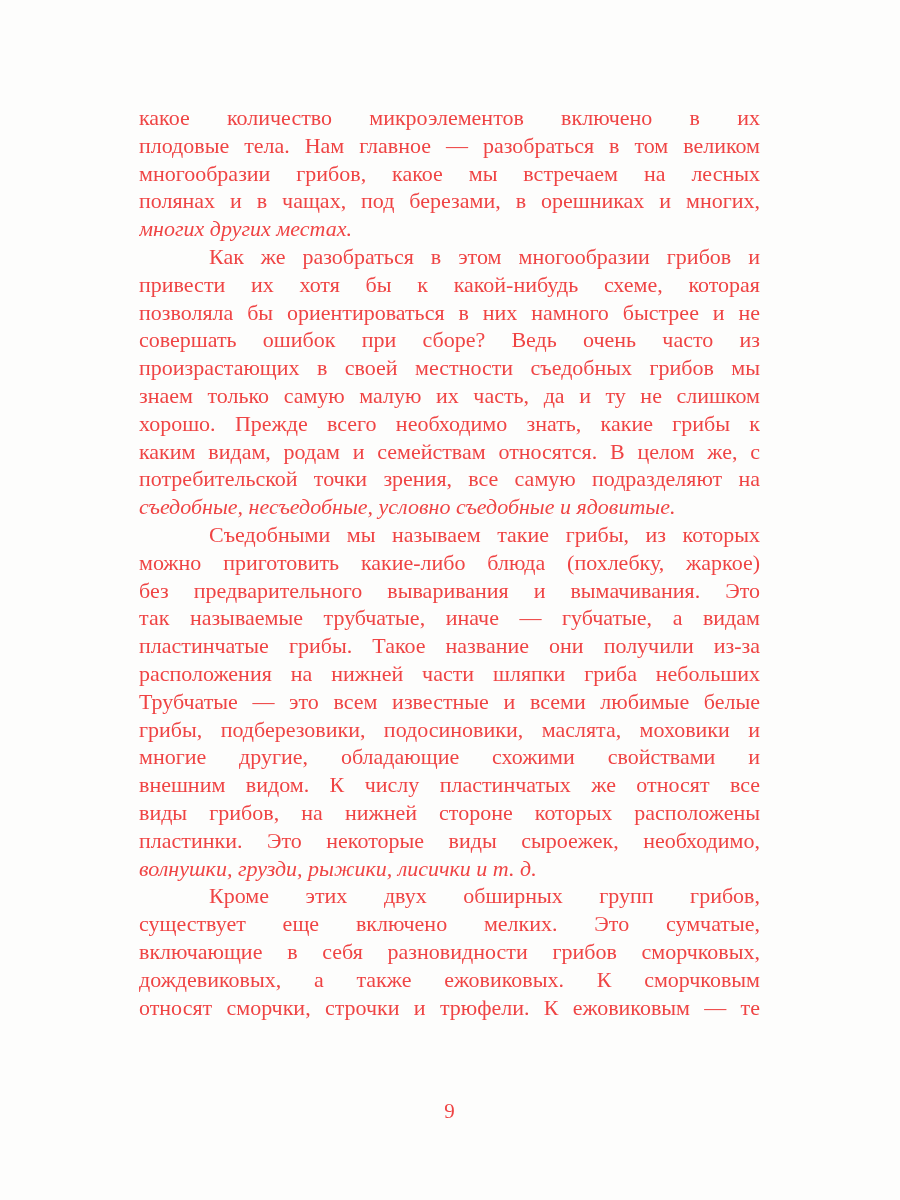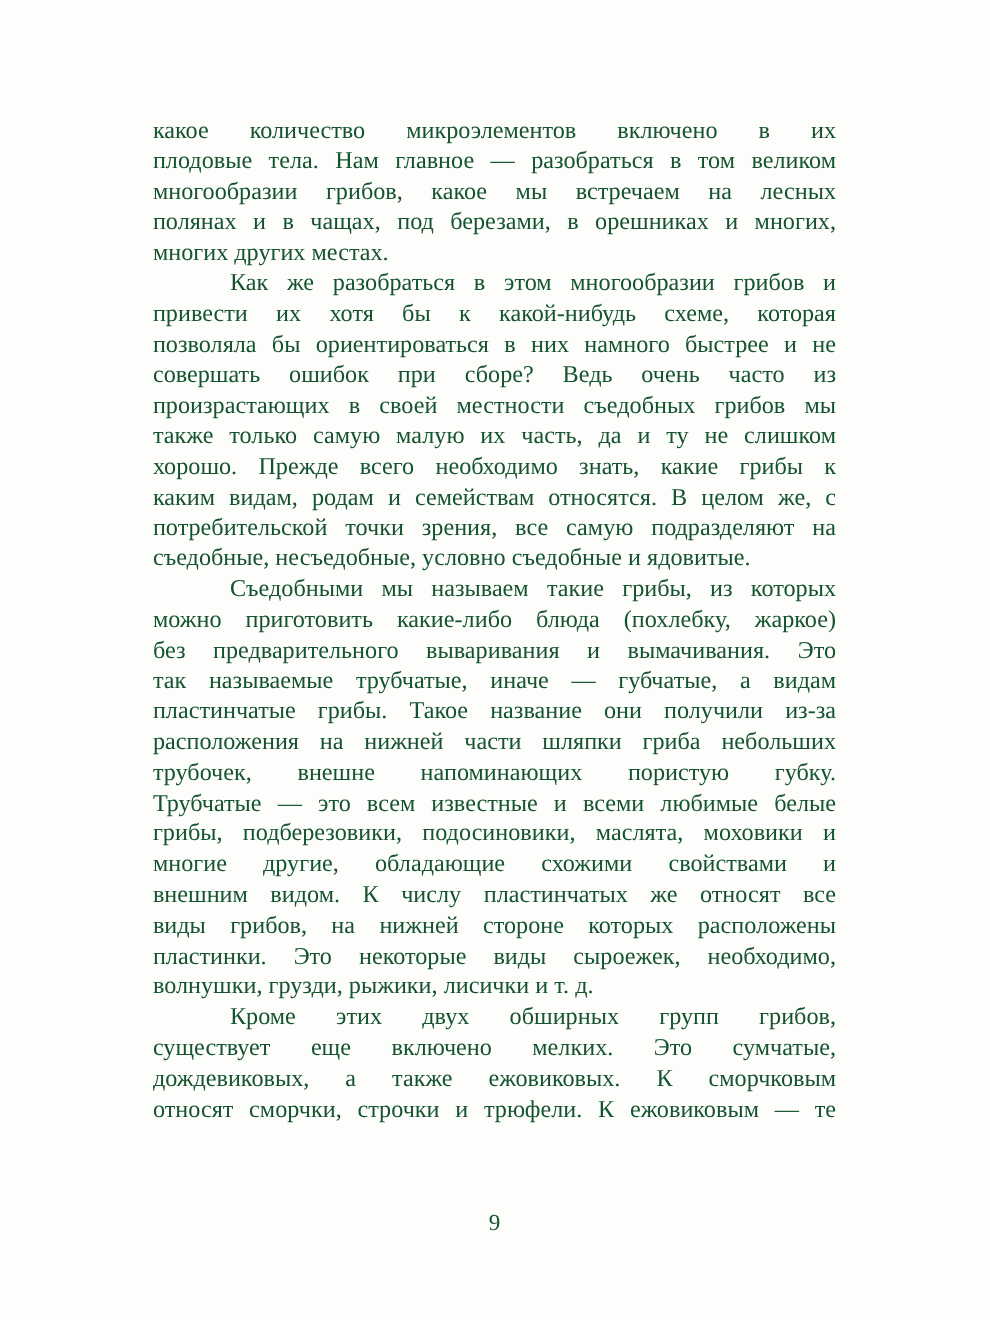--- a/index.html
+++ b/index.html
@@ -25,67 +25,68 @@
   .line {
     font-size: 22px;
     line-height: 27.8px;
     height: 27.8px;
     text-align: justify;
     text-align-last: justify;
     overflow: hidden;
   }
   .line.lastline {
     text-align-last: left;
+    font-style: italic;
   }
   .line.indent {
     text-indent: 70px;
   }
   .page-number {
     position: absolute;
     left: 139px;
     top: 1098px;
     width: 621px;
     text-align: center;
     font-size: 21px;
     line-height: 27px;
   }
 </style>
 </head>
 <body>
 
-<div class="book-page" style="background: rgb(253, 253, 252); color: #14532d;">
+<div class="book-page" style="background: rgb(253, 253, 252); color: #ef4444;">
   <div class="text-column">
       <div class="line">какое количество микроэлементов включено в их</div>
       <div class="line">плодовые тела. Нам главное — разобраться в том великом</div>
       <div class="line">многообразии грибов, какое мы встречаем на лесных</div>
       <div class="line">полянах и в чащах, под березами, в орешниках и многих,</div>
       <div class="line lastline">многих других местах.</div>
       <div class="line indent">Как же разобраться в этом многообразии грибов и</div>
       <div class="line">привести их хотя бы к какой-нибудь схеме, которая</div>
       <div class="line">позволяла бы ориентироваться в них намного быстрее и не</div>
       <div class="line">совершать ошибок при сборе? Ведь очень часто из</div>
       <div class="line">произрастающих в своей местности съедобных грибов мы</div>
-      <div class="line">также только самую малую их часть, да и ту не слишком</div>
+      <div class="line">знаем только самую малую их часть, да и ту не слишком</div>
       <div class="line">хорошо. Прежде всего необходимо знать, какие грибы к</div>
       <div class="line">каким видам, родам и семействам относятся. В целом же, с</div>
       <div class="line">потребительской точки зрения, все самую подразделяют на</div>
       <div class="line lastline">съедобные, несъедобные, условно съедобные и ядовитые.</div>
       <div class="line indent">Съедобными мы называем такие грибы, из которых</div>
       <div class="line">можно приготовить какие-либо блюда (похлебку, жаркое)</div>
       <div class="line">без предварительного вываривания и вымачивания. Это</div>
       <div class="line">так называемые трубчатые, иначе — губчатые, а видам</div>
       <div class="line">пластинчатые грибы. Такое название они получили из-за</div>
       <div class="line">расположения на нижней части шляпки гриба небольших</div>
-      <div class="line">трубочек, внешне напоминающих пористую губку.</div>
       <div class="line">Трубчатые — это всем известные и всеми любимые белые</div>
       <div class="line">грибы, подберезовики, подосиновики, маслята, моховики и</div>
       <div class="line">многие другие, обладающие схожими свойствами и</div>
       <div class="line">внешним видом. К числу пластинчатых же относят все</div>
       <div class="line">виды грибов, на нижней стороне которых расположены</div>
       <div class="line">пластинки. Это некоторые виды сыроежек, необходимо,</div>
       <div class="line lastline">волнушки, грузди, рыжики, лисички и т. д.</div>
       <div class="line indent">Кроме этих двух обширных групп грибов,</div>
       <div class="line">существует еще включено мелких. Это сумчатые,</div>
+      <div class="line">включающие в себя разновидности грибов сморчковых,</div>
       <div class="line">дождевиковых, а также ежовиковых. К сморчковым</div>
       <div class="line">относят сморчки, строчки и трюфели. К ежовиковым — те</div>
     </div>
   <div class="page-number">9</div>
 </div>
 
 </body></html>

